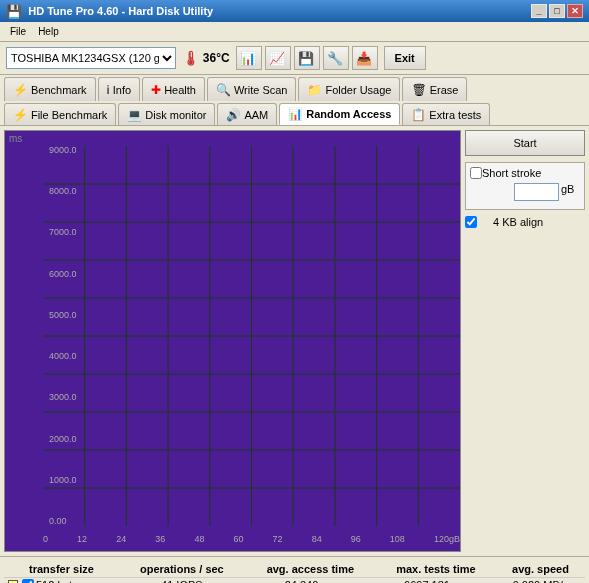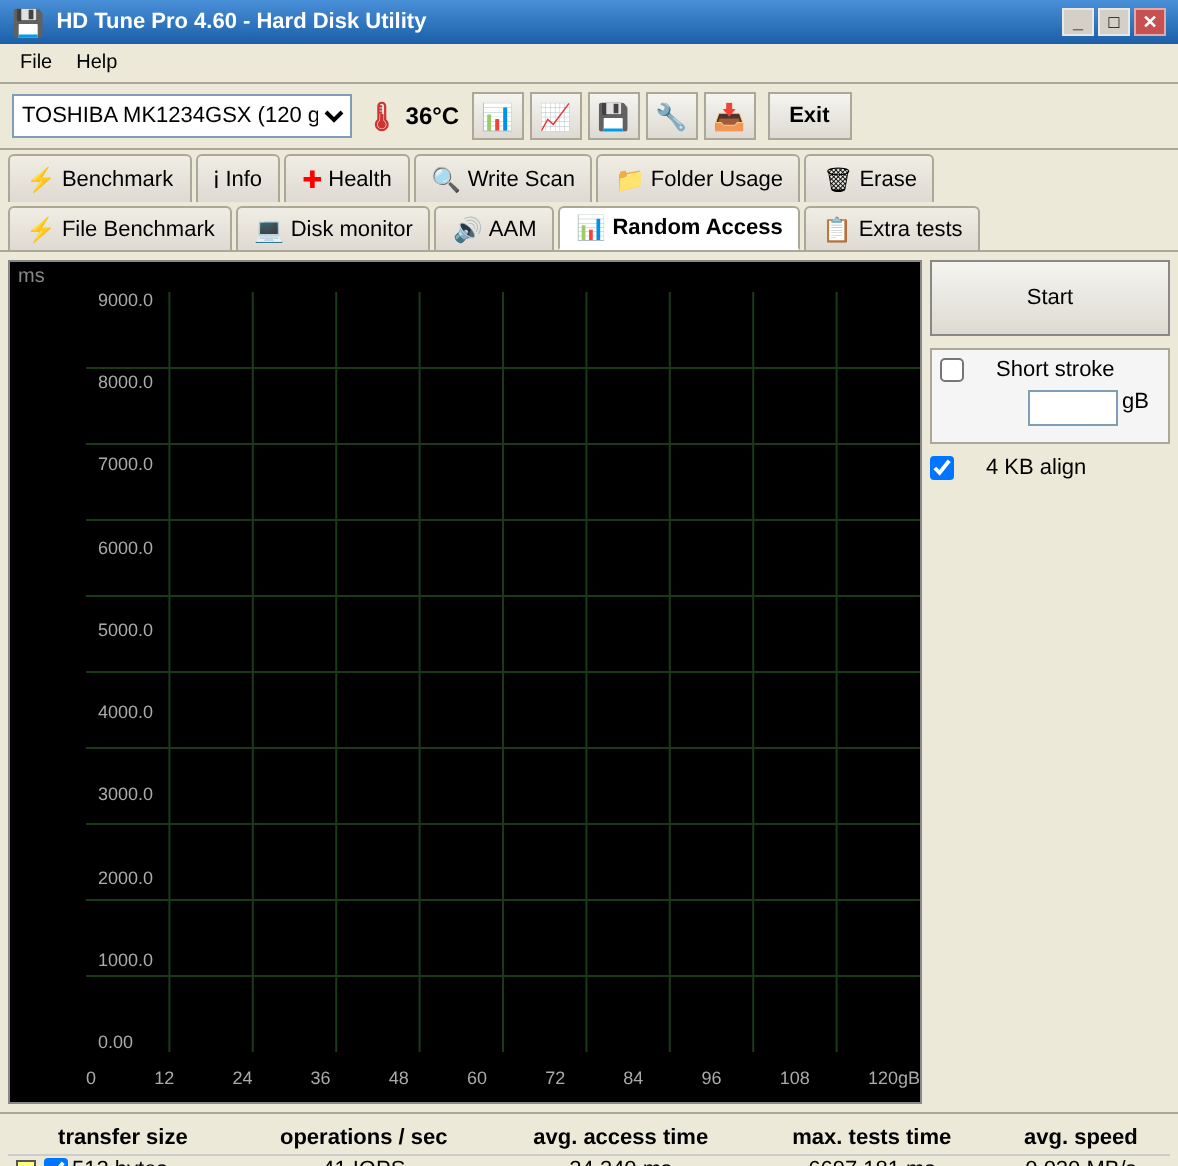--- a/index.html
+++ b/index.html
@@ -101,21 +101,21 @@
       display: flex;
       background: #ece9d8;
       padding: 4px;
       gap: 4px;
       height: 430px;
     }
 
     
     .chart-area {
       flex: 1;
-      background: #000000;
+      background: #4c1d95;
       position: relative;
       border: 1px solid #888;
       overflow: hidden;
     }
     .chart-label-top {
       position: absolute; top: 2px; left: 4px;
       color: #888; font-size: 10px;
     }
     .y-axis {
       position: absolute; top: 15px; left: 0; bottom: 25px; width: 38px;
@@ -133,33 +133,33 @@
     .x-label { color: #aaa; font-size: 9px; }
 
     
     .right-panel {
       width: 120px;
       display: flex;
       flex-direction: column;
       gap: 6px;
     }
     .start-btn {
-      width: 100%; height: 38px;
+      width: 100%; height: 26px;
       background: linear-gradient(to bottom, #f5f4ef, #dedad3);
       border: 1px solid #888;
       cursor: pointer; font-size: 11px;
     }
     .radio-group { display: flex; flex-direction: column; gap: 3px; padding: 2px; }
     .radio-item { display: flex; align-items: center; gap: 4px; font-size: 11px; }
     .option-group {
       border: 1px solid #aca899;
       padding: 4px;
       background: #f5f5f5;
     }
-    .option-row { display: flex; align-items: flex-start; gap: 16px; margin-bottom: 4px; }
+    .option-row { display: flex; align-items: flex-start; gap: 0; margin-bottom: 4px; }
     .spinner-row {
       display: flex; gap: 2px; margin-bottom: 4px; margin-left: 44px;
     }
     .spinner-input {
       width: 45px; height: 18px; font-size: 11px;
       border: 1px solid #7f9db9; text-align: right; padding-right: 2px;
     }
     .checkbox-item { display: flex; align-items: center; gap: 16px; font-size: 11px; }
 
     

